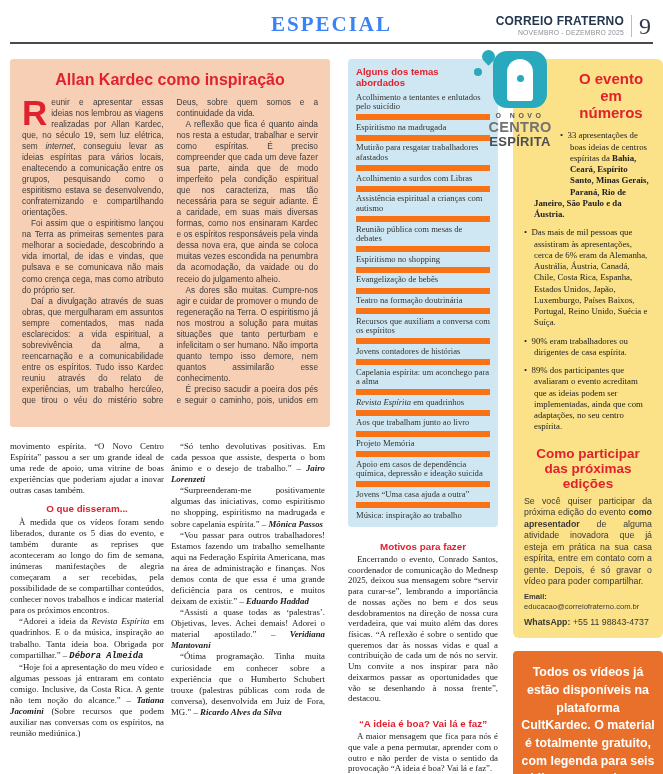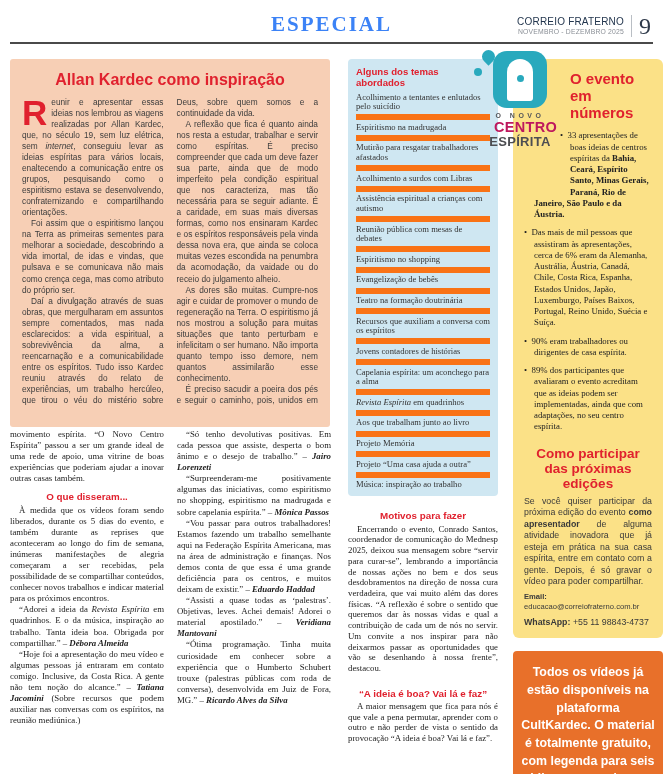--- a/index.html
+++ b/index.html
@@ -12,21 +12,21 @@
 
   
   .hdr{position:relative;height:42px;border-bottom:2px solid #4a4a4a;}
   .hdr-title{
     position:absolute;left:0;right:0;bottom:5px;text-align:center;
     font-family:"Liberation Serif",serif;font-weight:bold;font-size:21px;
     letter-spacing:2px;color:#3b82f6;
   }
   .hdr-right{position:absolute;right:2px;bottom:4px;display:flex;align-items:center;gap:7px;}
   .hdr-pub{text-align:right;font-family:"Liberation Sans",sans-serif;line-height:1.25;}
-  .hdr-pub .pub{font-weight:normal;font-size:10px;color:#23364e;letter-spacing:.2px;}
+  .hdr-pub .pub{font-weight:bold;font-size:12px;color:#23364e;letter-spacing:.2px;}
   .hdr-pub .iss{font-size:6.8px;color:#8a8f96;letter-spacing:.2px;}
   .hdr-div{width:1px;height:22px;background:#b9bec4;}
   .hdr-num{font-family:"Liberation Serif",serif;font-size:24px;color:#2f3a4a;line-height:1;}
 
   
   .main{display:flex;margin-top:15px;}
   .colL{width:320px;flex:none;}
   .colM{width:150px;flex:none;margin-left:18px;}
   .colR{width:150px;flex:none;margin-left:15px;}
 
@@ -42,21 +42,21 @@
     color:#3c3c3c;text-align:justify;
   }
   .feature-cols p{margin:0;}
   .feature-cols p.ind{text-indent:9px;}
   .dropcap{
     float:left;font-family:"Liberation Sans",sans-serif;font-weight:bold;
     font-size:35px;line-height:.82;color:#e0212e;padding:2px 4px 0 0;
   }
 
   
-  .said{display:flex;gap:13px;margin-top:2px;font-size:8.8px;line-height:1.26;color:#222;}
+  .said{display:flex;gap:7px;margin-top:14px;font-size:8.8px;line-height:1.26;color:#222;}
   .said .c{width:154px;flex:none;text-align:justify;}
   .said p{margin:0;}
   .said p.ind{text-indent:9px;}
   .redhead{
     font-family:"Liberation Sans",sans-serif;font-weight:bold;color:#e0212e;
     font-size:9.8px;text-align:center;margin:7px 0 2px;line-height:1.15;
   }
   .quote{margin-top:11px;text-indent:9px;}
 
   
@@ -97,27 +97,27 @@
   .drop-big{
     position:absolute;left:-11px;top:-1px;width:13px;height:13px;background:#29a9bd;
     border-radius:50% 50% 50% 0;transform:rotate(-45deg);
   }
   .drop-small{
     position:absolute;left:-19px;top:17px;width:8px;height:8px;background:#29a9bd;border-radius:50%;
   }
   .logo-l1{font-family:"Liberation Sans",sans-serif;font-weight:bold;font-size:7px;
     letter-spacing:3.5px;color:#55565a;margin-top:4px;}
   .logo-l2{font-family:"Liberation Sans",sans-serif;font-weight:bold;font-size:14.5px;
-    letter-spacing:.3px;color:#be185d;line-height:1;margin-top:1px;text-align:right;}
+    letter-spacing:.3px;color:#737373;line-height:1;margin-top:1px;}
   .logo-l3{font-family:"Liberation Sans",sans-serif;font-weight:bold;font-size:13px;
     letter-spacing:.3px;color:#4d4e52;line-height:1.05;}
   .logo-spacer{float:left;width:46px;height:120px;}
   .numbers-title{
     font-family:"Liberation Sans",sans-serif;font-weight:bold;font-size:15px;
-    color:#e0212e;text-align:left;line-height:1.12;margin:3px 0 9px;
+    color:#e0212e;text-align:center;line-height:1.12;margin:3px 0 9px;
   }
   .bullet{
     font-size:8.8px;line-height:1.28;color:#222;margin-bottom:7px;
     padding-left:10px;text-indent:-10px;text-align:left;
   }
   .bullet::before{content:"•\2002";}
   .participate-h{
     font-family:"Liberation Sans",sans-serif;font-weight:bold;font-size:13.5px;
     color:#e0212e;text-align:center;line-height:1.12;margin:13px 0 5px;clear:both;
   }
@@ -169,21 +169,21 @@
           <p class="ind">É preciso sacudir a poeira dos pés e seguir o caminho, pois, unidos em um mesmo propósito, sempre estaremos mais fortes.</p>
         </div>
       </div>
 
       <div class="said">
         <div class="c">
           <p>movimento espírita. “O Novo Centro Espírita” passou a ser um grande ideal de uma rede de apoio, uma vitrine de boas experiências que poderiam ajudar a inovar outras casas também.</p>
           <div class="redhead">O que disseram...</div>
           <p class="ind">À medida que os vídeos foram sendo liberados, durante os 5 dias do evento, e também durante as reprises que aconteceram ao longo do fim de semana, inúmeras manifestações de alegria começaram a ser recebidas, pela possibilidade de se compartilhar conteúdos, conhecer novos trabalhos e indicar material para os próximos encontros.</p>
           <div>
-              <p class="quote"><span>“Adorei a ideia da </span><span style="font-style: italic;">Revista Espírita</span><span> em quadrinhos. E o da música, inspiração ao trabalho. Tanta ideia boa. Obrigada por compartilhar.” – </span><span style="font-weight: bold; font-style: italic;">Débora Almeida</span></p>
+              <p class="quote"><span>“Adorei a ideia da </span><span style="font-style: italic;">Revista Espírita</span><span> em quadrinhos. E o da música, inspiração ao trabalho. Tanta ideia boa. Obrigada por compartilhar.” – </span><span style="font-weight: bold; font-style: italic; font-family: Liberation Mono, monospace;">Débora Almeida</span></p>
               <p class="quote"><span>“Hoje foi a apresentação do meu vídeo e algumas pessoas já entraram em contato comigo. Inclusive, da Costa Rica. A gente não tem noção do alcance.” – </span><span style="font-weight: bold; font-style: italic;">Tatiana Jacomini</span><span> (Sobre recursos que podem auxiliar nas conversas com os espíritos, na reunião mediúnica.)</span></p>
             </div>
         </div>
         <div class="c">
           <div>
               <p class="quote"><span>“Só tenho devolutivas positivas. Em cada pessoa que assiste, desperta o bom ânimo e o desejo de trabalho.” – </span><span style="font-weight: bold; font-style: italic;">Jairo Lorenzeti</span></p>
               <p class="quote"><span>“Surpreenderam-me positivamente algumas das iniciativas, como espiritismo no shopping, espiritismo na madrugada e sobre capelania espírita.” – </span><span style="font-weight: bold; font-style: italic;">Mônica Passos</span></p>
               <p class="quote"><span>“Vou passar para outros trabalhadores! Estamos fazendo um trabalho semelhante aqui na Federação Espírita Americana, mas na área de administração e finanças. Nos demos conta de que essa é uma grande deficiência para os centros, e muitos deixam de existir.” – </span><span style="font-weight: bold; font-style: italic;">Eduardo Haddad</span></p>
               <p class="quote"><span>“Assisti a quase todas as ‘palestras’. Objetivas, leves. Achei demais! Adorei o material apostilado.” – </span><span style="font-weight: bold; font-style: italic;">Veridiana Mantovani</span></p>
               <p class="quote"><span>“Ótima programação. Tinha muita curiosidade em conhecer sobre a experiência que o Humberto Schubert trouxe (palestras públicas com roda de conversa), desenvolvida em Juiz de Fora, MG.” – </span><span style="font-weight: bold; font-style: italic;">Ricardo Alves da Silva</span></p>
@@ -204,21 +204,22 @@
             <li>Reunião pública com mesas de debates</li>
             <li>Espiritismo no shopping</li>
             <li>Evangelização de bebês</li>
             <li>Teatro na formação doutrinária</li>
             <li>Recursos que auxiliam a conversa com os espíritos</li>
             <li>Jovens contadores de histórias</li>
             <li>Capelania espírita: um aconchego para a alma</li>
             <li><span style="font-style: italic;">Revista Espírita</span><span> em quadrinhos</span></li>
             <li>Aos que trabalham junto ao livro</li>
             <li>Projeto Memória</li>
-            <li>Projeto “Uma casa ajuda a outra”</li>
+            <li>Apoio em casos de dependência química, depressão e ideação suicida</li>
+            <li>Jovens “Uma casa ajuda a outra”</li>
             <li>Música: inspiração ao trabalho</li>
           </ul>
       </div>
 
       <div class="mid-text">
         <div class="redhead">Motivos para fazer</div>
         <p>Encerrando o evento, Conrado Santos, coordenador de comunicação do Mednesp 2025, deixou sua mensagem sobre “servir para curar-se”, lembrando a importância de nossas ações no bem e dos seus desdobramentos na direção de nossa cura verdadeira, que vai muito além das dores físicas. “A reflexão é sobre o sentido que queremos dar às nossas vidas e qual a contribuição de cada um de nós no servir. Um convite a nos inspirar para não deixarmos passar as oportunidades que vão se desenhando à nossa frente”, destacou.</p>
         <div class="redhead">“A ideia é boa? Vai lá e faz”</div>
         <p>A maior mensagem que fica para nós é que vale a pena permutar, aprender com o outro e não perder de vista o sentido da provocação “A ideia é boa? Vai lá e faz”.</p>
       </div>

